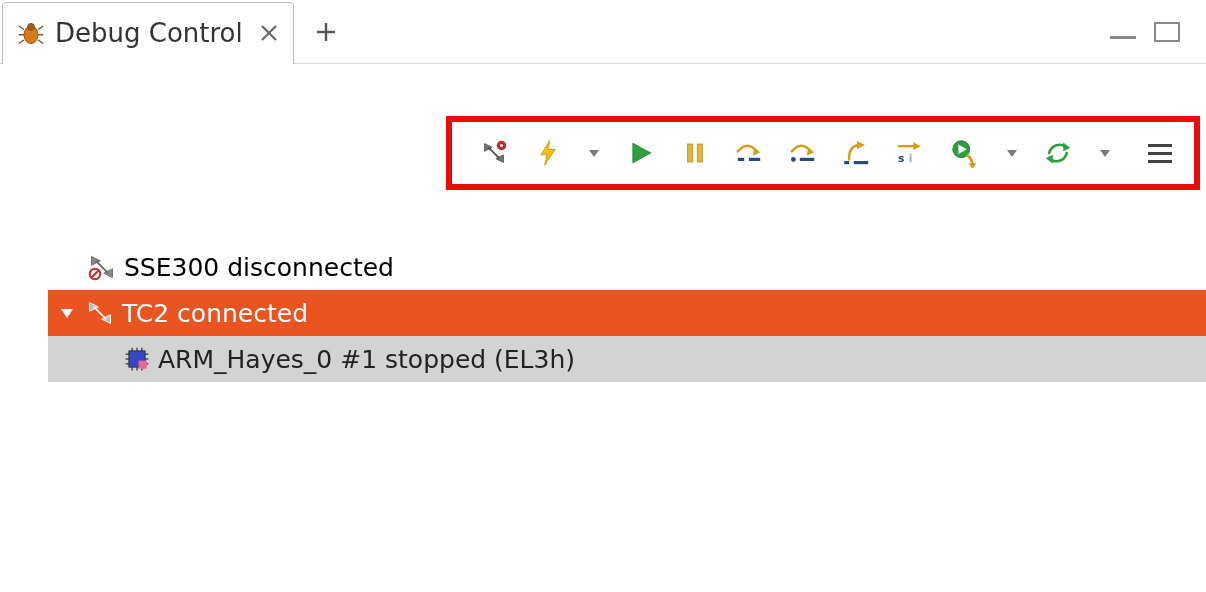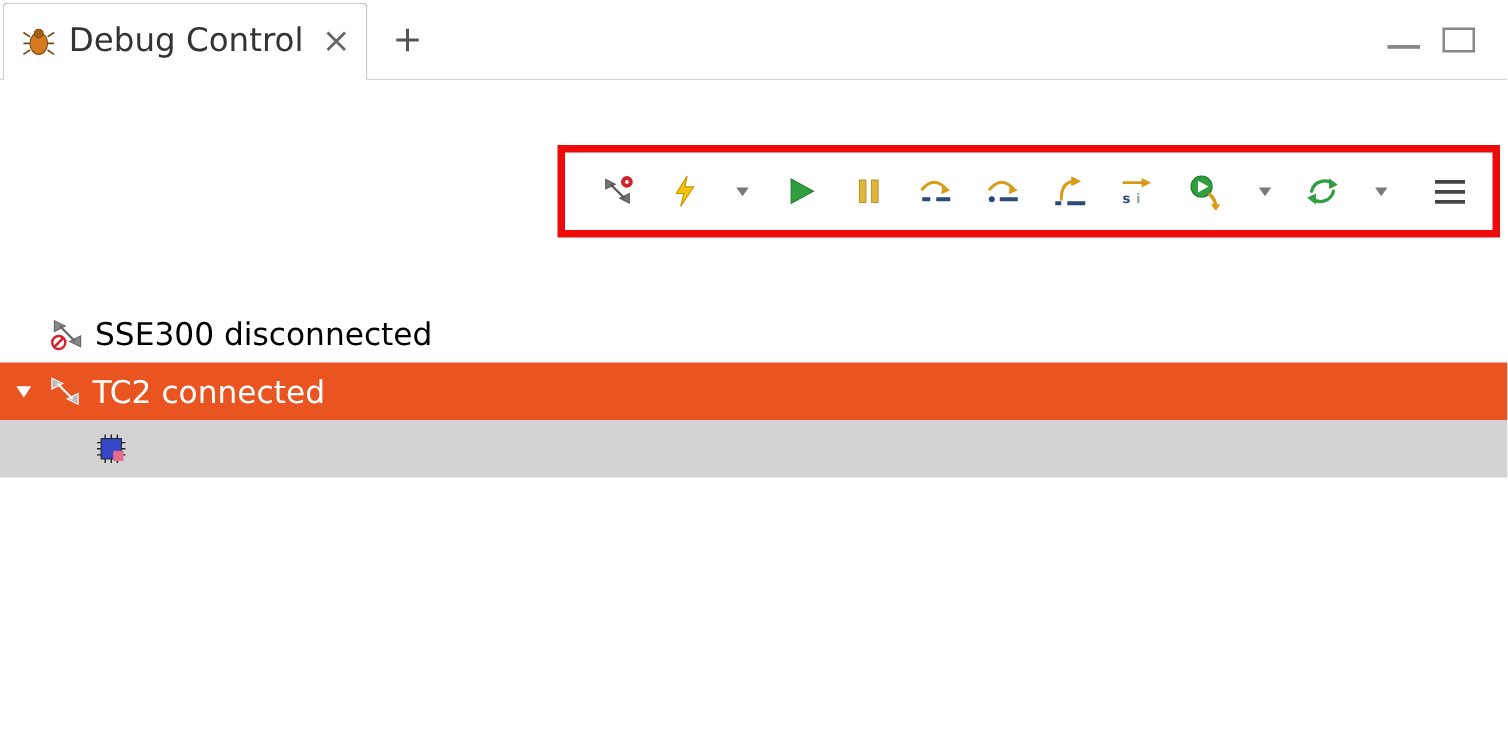--- a/index.html
+++ b/index.html
@@ -105,20 +105,21 @@
     display: flex;
     align-items: center;
     justify-content: center;
     cursor: pointer;
   }
   .tree {
     flex: 1;
     display: flex;
     flex-direction: column;
     padding-top: 0px;
+    padding-left: 48px;
   }
   .tree-row {
     display: flex;
     align-items: center;
     height: 46px;
     font-size: 25px;
     padding-left: 8px;
     gap: 8px;
   }
   .tree-row.indent0 { padding-left: 40px; }
@@ -333,17 +334,18 @@
           <line x1="26" y1="22" x2="30" y2="22" stroke="#222" stroke-width="1.4"></line>
           <line x1="10" y1="2" x2="10" y2="6" stroke="#222" stroke-width="1.4"></line>
           <line x1="16" y1="2" x2="16" y2="6" stroke="#222" stroke-width="1.4"></line>
           <line x1="22" y1="2" x2="22" y2="6" stroke="#222" stroke-width="1.4"></line>
           <line x1="10" y1="26" x2="10" y2="30" stroke="#222" stroke-width="1.4"></line>
           <line x1="16" y1="26" x2="16" y2="30" stroke="#222" stroke-width="1.4"></line>
           <line x1="22" y1="26" x2="22" y2="30" stroke="#222" stroke-width="1.4"></line>
           <rect x="18" y="18" width="10" height="10" fill="#e66a8f"></rect>
         </svg>
       </span>
+      <span>ARM_Hayes_0 #1 stopped (EL3h)</span>
     </div>
 
   </div>
 
 </div>
 
 </body></html>

